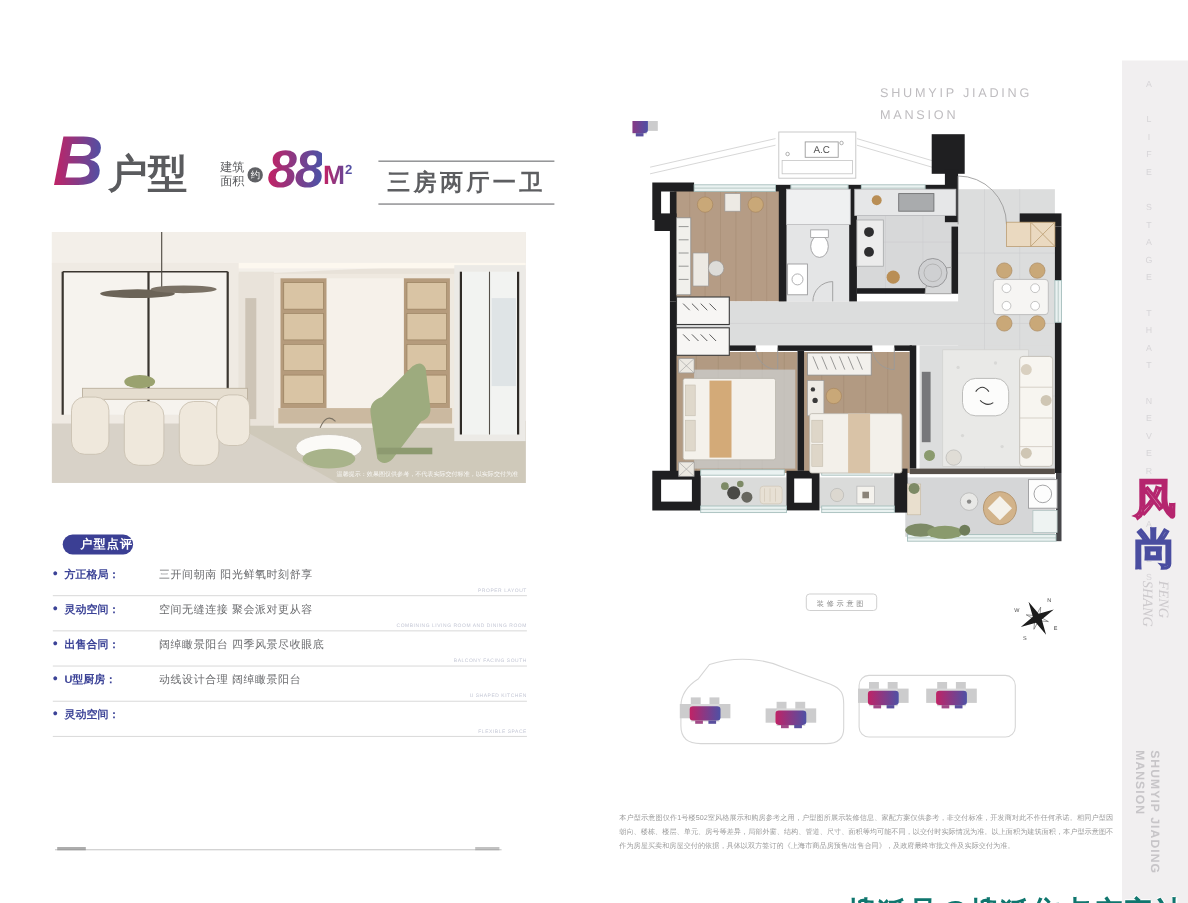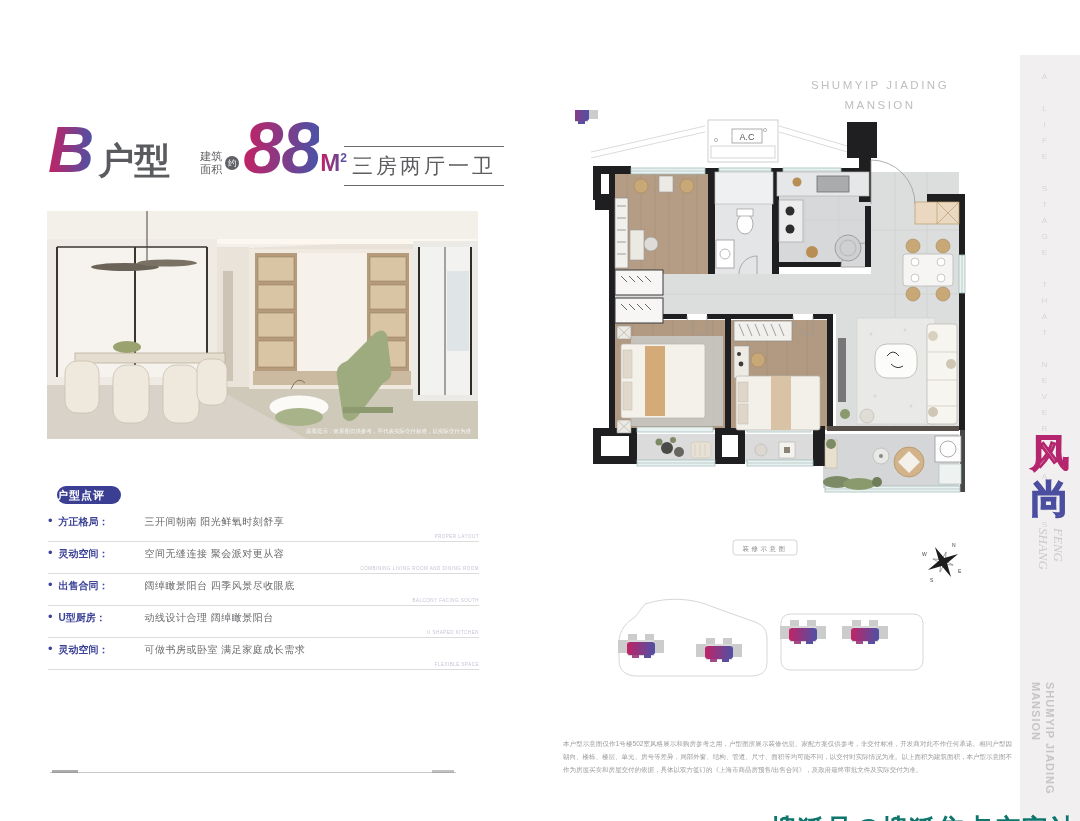--- a/index.html
+++ b/index.html
@@ -10,40 +10,40 @@
   .sidebar{left:1020px;top:55px;width:60px;height:766px;background:#f1eff0;}
   .tagline{left:1040px;top:72px;height:470px;writing-mode:vertical-rl;text-orientation:upright;
            font-size:8px;letter-spacing:7px;color:#d7d5d8;}
   .fengshang-en{left:1036px;top:528px;height:100px;writing-mode:vertical-rl;
            font-family:"Liberation Serif", serif;font-style:italic;font-size:13px;color:#ccc9cc;
            line-height:1.1;white-space:pre-line;}
   .brand-vert{left:1028px;top:682px;height:130px;writing-mode:vertical-rl;
            font-size:11px;font-weight:bold;color:#c7c5c8;letter-spacing:1px;line-height:1.25;
            white-space:pre-line;}
   
-  .brand-top{left:800px;top:76px;width:160px;text-align:center;color:#bfbdc0;
+  .brand-top{left:800px;top:76px;width:160px;text-align:left;color:#bfbdc0;
              font-size:11.5px;letter-spacing:2.5px;line-height:1.7;white-space:pre-line;}
   
   .title-row{left:48px;top:118px;display:flex;align-items:flex-end;}
   .grad{background:linear-gradient(92deg,#c02366 5%,#4e51a5 95%);
         -webkit-background-clip:text;background-clip:text;color:transparent;}
   .big-b{font-size:64px;line-height:0.9;font-weight:800;font-style:italic;}
   .t-huxing{font-size:36px;font-weight:bold;color:#5a5b5e;margin-left:4px;line-height:1;text-align:center;}
   .area-label{margin-left:30px;margin-bottom:4px;display:flex;align-items:center;}
   .area-cn{font-size:11px;font-weight:normal;color:#5a5b5e;line-height:1.15;white-space:pre-line;}
   .approx{width:14px;height:14px;border-radius:50%;background:#606165;color:#fff;font-size:8.5px;
           line-height:14px;text-align:center;margin-left:3px;}
-  .big-88{font-size:72px;line-height:0.85;font-weight:800;font-style:italic;letter-spacing:-2px;margin-left:4px;}
+  .big-88{font-size:48px;line-height:0.85;font-weight:800;font-style:italic;letter-spacing:-2px;margin-left:4px;}
   .big-m{font-size:24px;font-weight:800;line-height:1;margin-left:1px;margin-bottom:4px;}
   .big-m sup{font-size:12px;}
   .summary{left:344px;top:146px;border-top:1.5px solid #6a6b6e;border-bottom:1.5px solid #6a6b6e;
-           padding:5px 8px;font-size:21px;color:#5d5e61;letter-spacing:3px;font-weight:400;}
+           padding:5px 8px;font-size:21px;color:#5d5e61;letter-spacing:3px;font-weight:700;}
   
   .badge{left:57px;top:486px;width:64px;height:18px;background:#3b3f94;border-radius:9px;
-         color:#fff;font-size:11px;font-weight:bold;text-align:left;line-height:18px;letter-spacing:1px;}
+         color:#fff;font-size:11px;font-weight:bold;text-align:right;line-height:18px;letter-spacing:1px;}
   .features{left:48px;top:510px;width:431px;}
   .feat{height:32px;border-bottom:1px solid #dcdcdc;position:relative;padding-top:4px;box-sizing:border-box;}
   .feat .row{display:flex;align-items:baseline;}
   .bullet{color:#3c4397;font-size:13px;margin-right:6px;line-height:1;}
   .term{color:#3c4397;font-size:10px;font-weight:bold;width:86px;}
   .desc{color:#6a6b6e;font-size:10px;letter-spacing:0.5px;}
   .en{position:absolute;right:0;bottom:2px;font-size:4.5px;color:#c3c6d4;letter-spacing:0.5px;}
   
   .disclaimer{left:563px;top:737px;width:449px;font-size:6.5px;color:#9b9b9b;line-height:2;
               text-align:justify;}
@@ -184,21 +184,20 @@
           <span class="bullet">•</span>
         <span class="term">U型厨房：</span>
         <span class="desc">动线设计合理 阔绰瞰景阳台</span>
         </div>
       <span class="en">U SHAPED KITCHEN</span>
     </div>
     <div class="feat">
       <div class="row">
           <span class="bullet">•</span>
         <span class="term">灵动空间：</span>
-        <span class="desc">可做书房或卧室 满足家庭成长需求</span>
         </div>
       <span class="en">FLEXIBLE SPACE</span>
     </div>
   </div>
 
   <svg class="abs" style="left:575px;top:110px;" width="440" height="580" viewBox="0 0 440 580">
     <defs>
       <linearGradient id="gB" x1="0" y1="0" x2="1" y2="0">
         <stop offset="0" stop-color="#c02366"></stop>
           <stop offset="1" stop-color="#4e51a5"></stop>

